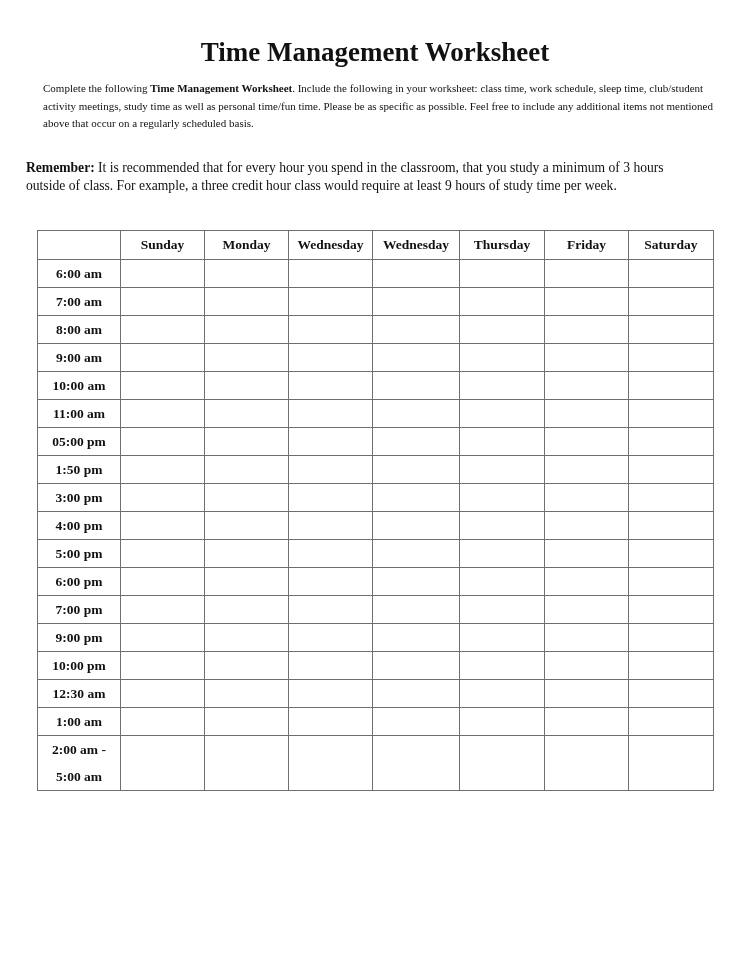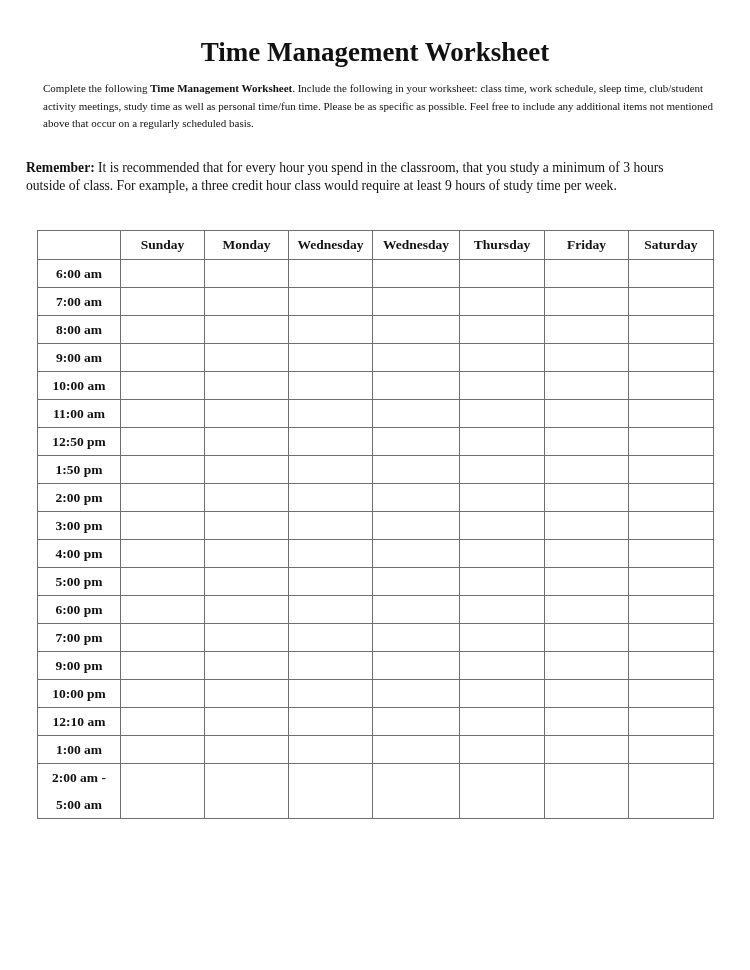--- a/index.html
+++ b/index.html
@@ -105,50 +105,40 @@
         <td class="time">11:00 am</td>
         <td></td>
         <td></td>
         <td></td>
         <td></td>
         <td></td>
         <td></td>
         <td></td>
       </tr>
       <tr>
-        <td class="time">12:50 pm</td>
+        <td class="time">05:00 pm</td>
         <td></td>
         <td></td>
         <td></td>
         <td></td>
         <td></td>
         <td></td>
         <td></td>
       </tr>
       <tr>
         <td class="time">1:50 pm</td>
         <td></td>
         <td></td>
         <td></td>
         <td></td>
         <td></td>
         <td></td>
         <td></td>
       </tr>
       <tr>
-        <td class="time">2:00 pm</td>
-        <td></td>
-        <td></td>
-        <td></td>
-        <td></td>
-        <td></td>
-        <td></td>
-        <td></td>
-      </tr>
-      <tr>
         <td class="time">3:00 pm</td>
         <td></td>
         <td></td>
         <td></td>
         <td></td>
         <td></td>
         <td></td>
         <td></td>
       </tr>
       <tr>
@@ -205,21 +195,21 @@
         <td class="time">10:00 pm</td>
         <td></td>
         <td></td>
         <td></td>
         <td></td>
         <td></td>
         <td></td>
         <td></td>
       </tr>
       <tr>
-        <td class="time">12:10 am</td>
+        <td class="time">12:30 am</td>
         <td></td>
         <td></td>
         <td></td>
         <td></td>
         <td></td>
         <td></td>
         <td></td>
       </tr>
       <tr>
         <td class="time">1:00 am</td>

